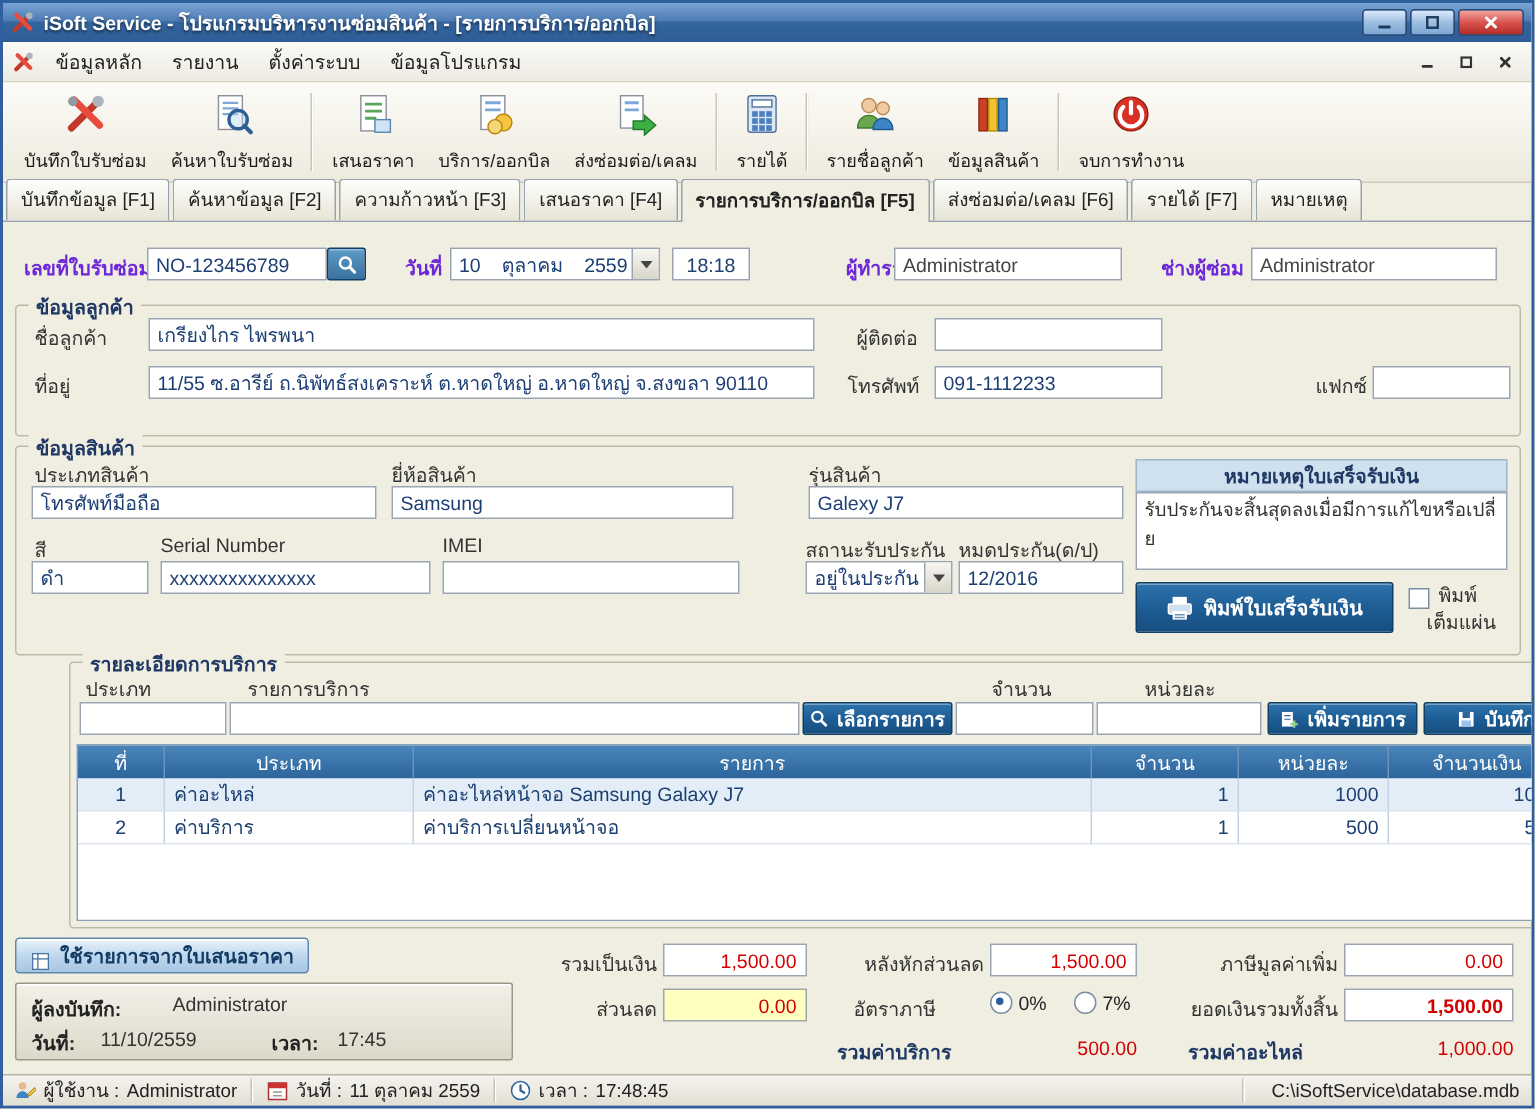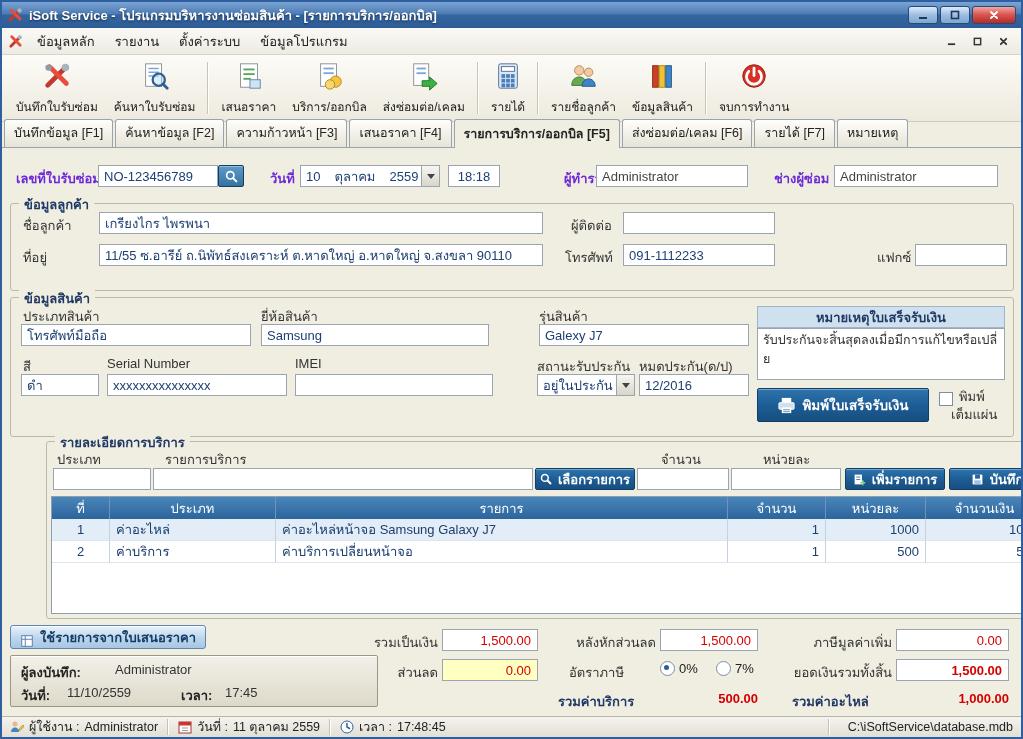--- a/index.html
+++ b/index.html
@@ -75,21 +75,21 @@
   .gc.ctr{justify-content:center;}
   .gc.num{justify-content:flex-end;}
   .c1{width:58px}.c2{width:166px}.c3{width:452px}.c4{width:98px}.c5{width:100px}.c6{width:118px;border-right:none}
   .grow.alt{background:#e3edf8;}
   .gfill{height:50px;background:#fff;}
   
   .sumbox{position:absolute;box-sizing:border-box;height:22px;border:1px solid #9aa5b1;background:#fff;
     color:#d40000;display:flex;align-items:center;justify-content:flex-end;padding:0 6px;}
   .sumbox.yellow{background:#ffffc2;}
   .sumbox.bold{font-weight:bold;}
-  .sumred{position:absolute;color:#d40000;font-weight:bold;text-align:right;white-space:nowrap;}
+  .sumred{position:absolute;color:#d40000;font-weight:normal;text-align:right;white-space:nowrap;}
   .sumlbl-b{position:absolute;font-weight:bold;color:#1f3864;white-space:nowrap;}
   .recpanel{position:absolute;box-sizing:border-box;border:1px solid #9b9785;border-radius:2px;
     background:linear-gradient(#f2f0e8,#ddd9ca);box-shadow:inset 0 1px #fff;}
   
   .statusbar{flex:1;display:flex;align-items:center;border-top:1px solid #b8b4a6;
     background:linear-gradient(#f4f3ee,#e2dfd4);padding:0 8px;}
   .ssec{display:flex;align-items:center;gap:5px;white-space:nowrap;font-size:12.5px;color:#222;}
   .ssep{width:1px;height:16px;background:#c5c1b3;border-right:1px solid #fff;margin:0 9px;}
   .sright{margin-left:auto;display:flex;align-items:center;gap:9px;}
 </style>
@@ -415,21 +415,21 @@
 
     <div class="btn-light" style="left:8px;top:477px;width:196px;height:24px;">
       <svg width="14" height="14" viewBox="0 0 16 16">
           <rect x="2" y="2" width="12" height="12" fill="#fff" stroke="#4a76a8"></rect>
           <line x1="2" y1="6" x2="14" y2="6" stroke="#4a76a8"></line>
           <line x1="6" y1="2" x2="6" y2="14" stroke="#4a76a8"></line>
         </svg>
       <span>ใช้รายการจากใบเสนอราคา</span>
     </div>
 
-    <div class="recpanel" style="left:8px;top:507px;width:368px;height:52px;">
+    <div class="recpanel" style="left:8px;top:507px;width:332px;height:52px;">
       <span class="lbl b" style="left:10px;top:6px;color:#222;">ผู้ลงบันทึก:</span>
       <span class="lbl" style="left:104px;top:6px;">Administrator</span>
       <span class="lbl b" style="left:10px;top:29px;color:#222;">วันที่:</span>
       <span class="lbl" style="left:56px;top:29px;">11/10/2559</span>
       <span class="lbl b" style="left:170px;top:29px;color:#222;">เวลา:</span>
       <span class="lbl" style="left:214px;top:29px;">17:45</span>
     </div>
 
     <span class="lbl r" style="left:340px;top:484px;width:96px;">รวมเป็นเงิน</span>
     <div class="sumbox" style="left:440px;top:481px;width:96px;">1,500.00</div>

